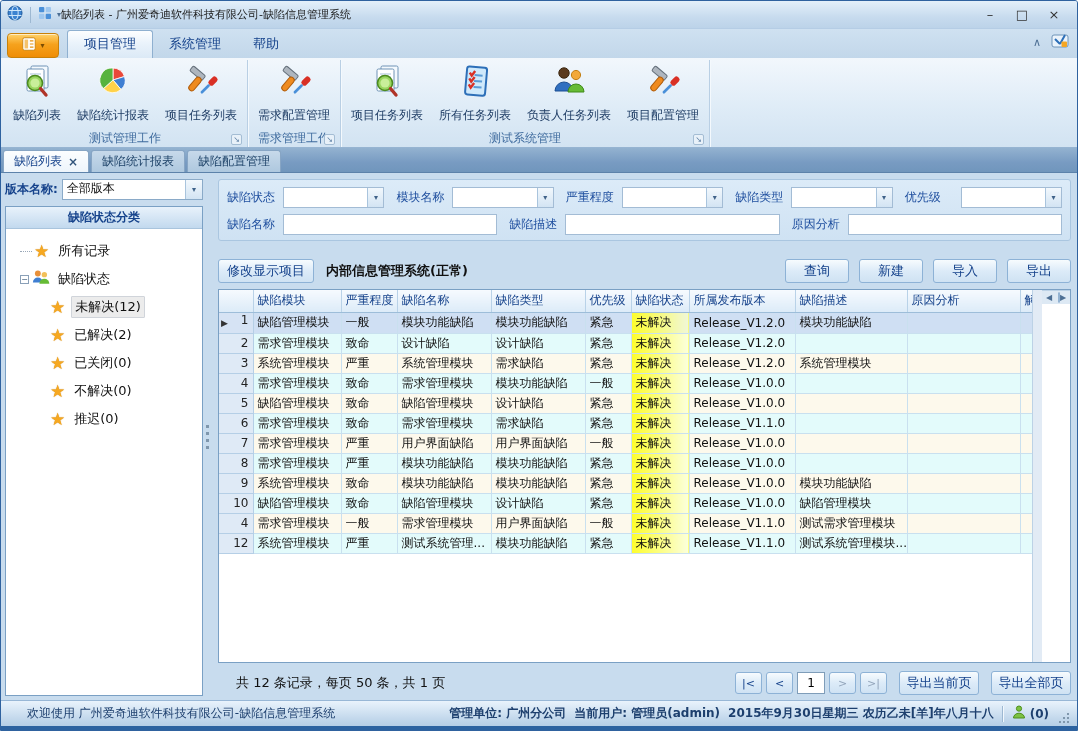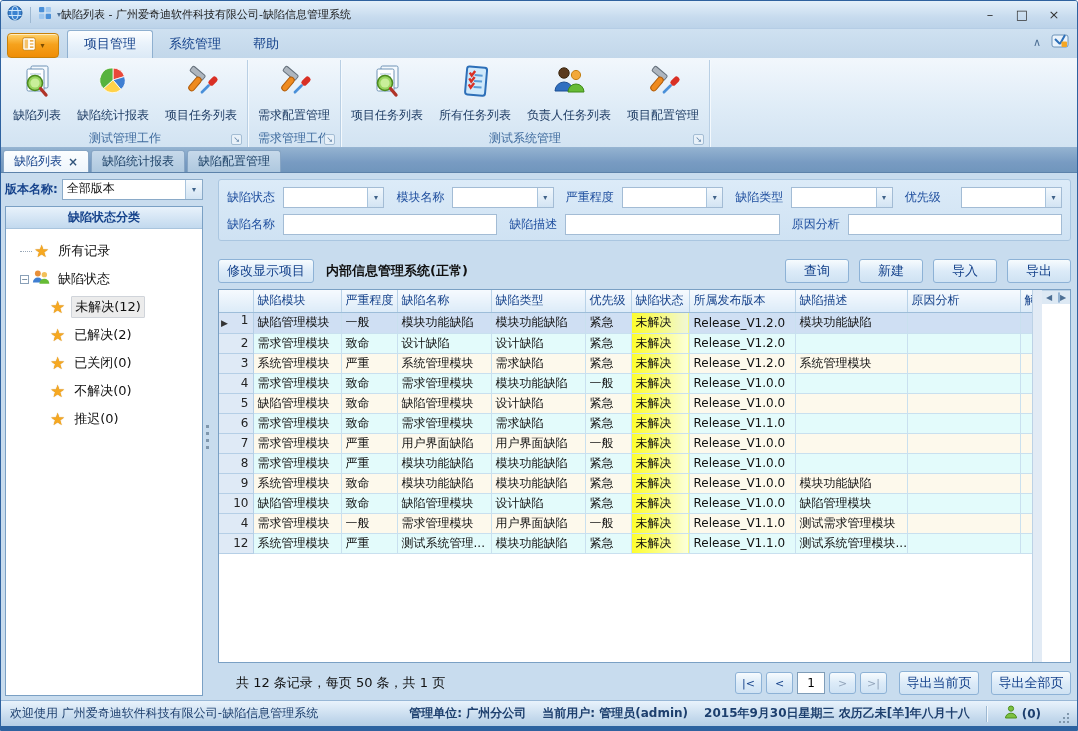--- a/index.html
+++ b/index.html
@@ -107,23 +107,23 @@
   .pagerrow{margin:7px 6px 0;height:26px;display:flex;align-items:center;font-size:13px;color:#111;}
   .pagerinfo{margin-left:18px;white-space:nowrap;}
   .pspacer{flex:1;}
   .navbtn{width:27px;height:22px;margin-left:4px;font-size:11px;}
   .navbtn.dim{color:#93a5bb;}
   .pageinput{width:28px;height:22px;margin-left:4px;border:1px solid #7f9db9;text-align:center;font-size:12px;font-family:inherit;}
   .expbtn{width:80px;height:24px;margin-left:12px;}
 
   
   .statusbar{height:30px;background:linear-gradient(#e9f3fc,#c3d8ec 70%,#b5cee6);border-top:1px solid #98b7d6;border-bottom:4px solid #2c62a0;display:flex;align-items:center;font-size:12px;color:#1d3f6e;}
-  .sleft{margin-left:9px;white-space:nowrap;}
+  .sleft{margin-left:26px;white-space:nowrap;}
   .sspacer{flex:1;}
-  .sright{display:flex;align-items:center;gap:16px;margin-right:6px;white-space:nowrap;font-weight:bold;}
+  .sright{display:flex;align-items:center;gap:8px;margin-right:6px;white-space:nowrap;font-weight:bold;}
   .ssep{width:2px;height:16px;border-left:1px solid #9db8d2;border-right:1px solid #f2f8fd;}
   .onlinewrap{display:flex;align-items:center;gap:4px;font-weight:bold;}
   .grip{display:flex;flex-direction:column;gap:2px;margin:8px 2px 0 2px;}
   .grip span{display:flex;gap:2px;justify-content:flex-end;}
   .grip i{width:2px;height:2px;background:#7f97ad;display:block;}
 </style>
 </head>
 <body>
 
 <div class="window">

